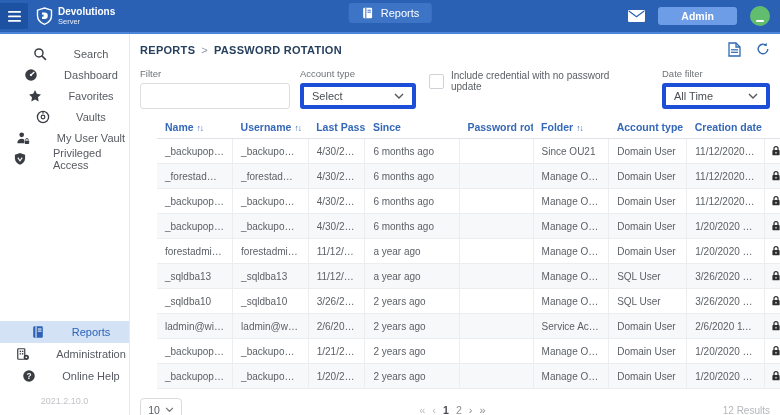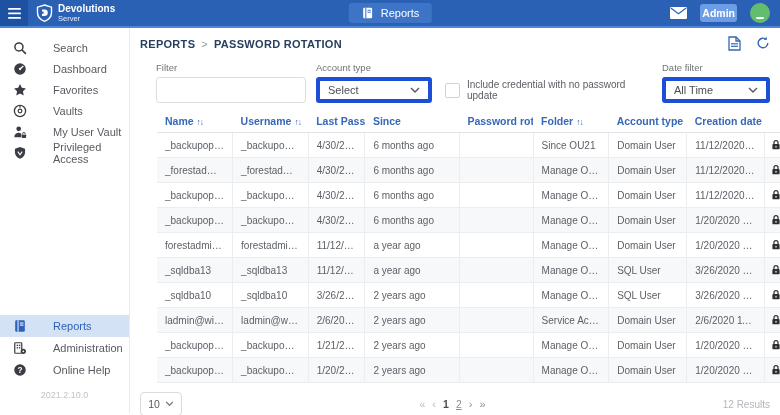--- a/index.html
+++ b/index.html
@@ -1,53 +1,53 @@
 <!DOCTYPE html>
 <html><head>
 <meta charset="utf-8">
 <style>
   * { box-sizing: border-box; margin: 0; padding: 0; }
   html,body { width:780px; height:415px; overflow:hidden; }
   body { font-family:"Liberation Sans","DejaVu Sans",sans-serif; background:#fff; color:#54585e; }
 
   
-  .topbar { height:28px; background:#2a61b4; border-bottom:2px solid #4c86d8; display:flex; align-items:center; position:relative; }
+  .topbar { height:34px; background:#2a61b4; border-bottom:2px solid #4c86d8; display:flex; align-items:center; position:relative; }
   .burger-box { width:28px; height:26px; background:#1d52a3; display:flex; align-items:center; justify-content:center; cursor:pointer; flex:0 0 auto; }
   .brand { display:flex; align-items:center; gap:5px; margin-left:8px; color:#fff; }
   .brand-text { display:flex; flex-direction:column; line-height:1; }
   .brand-name { font-size:10px; font-weight:700; }
   .brand-sub { font-size:7.5px; opacity:.9; margin-top:1px; }
   .topbar-center { position:absolute; left:50%; top:3px; transform:translateX(-50%); }
   .reports-pill { display:flex; align-items:center; gap:7px; background:#3d74c6; border:none; border-radius:3px; padding:3px 12px; height:20px; color:#fff; font-size:11px; font-family:inherit; cursor:pointer; }
   .topbar-right { margin-left:auto; display:flex; align-items:center; gap:13px; padding-right:10px; }
-  .admin-btn { background:#6d9de6; color:#fff; border:none; border-radius:3px; font-size:10.5px; font-weight:600; padding:3px 2px; height:18px; line-height:12px; font-family:inherit; cursor:pointer; }
+  .admin-btn { background:#6d9de6; color:#fff; border:none; border-radius:3px; font-size:10.5px; font-weight:600; padding:3px 23px; height:18px; line-height:12px; font-family:inherit; cursor:pointer; }
   .avatar { width:20px; height:20px; border-radius:50%; background:#62bd6e; position:relative; cursor:pointer; }
   .avatar span { position:absolute; left:50%; bottom:4px; transform:translateX(-50%); width:8px; height:2.5px; border-radius:2px; background:#fff; }
 
   
   .layout { display:flex; height:385px; }
   .sidebar { width:130px; flex:0 0 130px; border-right:1px solid #e8eaec; display:flex; flex-direction:column; padding-top:9px; background:#fff; }
-  .side-item { height:21px; display:flex; align-items:center; gap:26px; padding-left:12px; font-size:11px; color:#565a60; cursor:pointer; }
+  .side-item { height:21px; display:flex; align-items:center; gap:26px; padding-left:12px; font-size:11px; color:#565a60; cursor:pointer;justify-content:center; }
   .side-item .icn { width:15px; height:15px; display:flex; align-items:center; justify-content:center; color:#3a3e44; flex:0 0 15px; }
   .side-bottom { margin-top:auto; }
   .side-bottom .side-item { height:22px; }
   .side-item.active { background:#d4e2f6; color:#2d62b8; }
   .side-item.active .icn { color:#2d62b8; }
   .version { font-size:9px; color:#c0c3c8; text-align:center; padding:9px 13px 13px; }
 
   
   .main { flex:1; min-width:0; display:flex; flex-direction:column; padding:8px 10px 0 10px; }
   .crumb-row { display:flex; align-items:center; height:18px; }
   .breadcrumb { display:flex; align-items:center; gap:6px; font-size:11px; font-weight:700; color:#27405f; letter-spacing:.3px; }
   .crumb-sep { color:#8d97a5; font-weight:400; }
   .crumb-icons { margin-left:auto; display:flex; gap:15px; color:#3168b1; }
   .crumb-icons .tool { cursor:pointer; display:flex; }
 
   
-  .filters { display:flex; align-items:flex-end; margin-top:11px; height:42px;margin-left:16px; }
+  .filters { display:flex; align-items:flex-start; margin-top:11px; height:42px; }
   .fgroup { display:flex; flex-direction:column; }
   .flabel { font-size:9.5px; color:#6e7277; margin-bottom:4px; }
   .finput { width:150px; height:26px; border:1px solid #dcdee1; border-radius:3px; font-size:11px; padding:0 6px; color:#444; font-family:inherit; outline:none; }
   .fselect { height:26px; border:4px solid #1d4ed8; border-radius:3px; display:flex; align-items:center; justify-content:space-between; padding:0 8px; font-size:11px; color:#4a4e54; cursor:pointer; background:#fff; }
   .sel-account { width:116px; margin-left:10px; }
   .sel-date { width:108px; }
   .chk-group { display:flex; align-items:center; gap:7px; margin-left:13px; height:26px; margin-bottom:0; }
   .checkbox { width:15px; height:15px; border:1px solid #cfd2d6; border-radius:2px; background:#fff; cursor:pointer; flex:0 0 15px; }
   .chk-label { font-size:10px; color:#5a5e64; }
   .date-group { margin-left:24px; }

